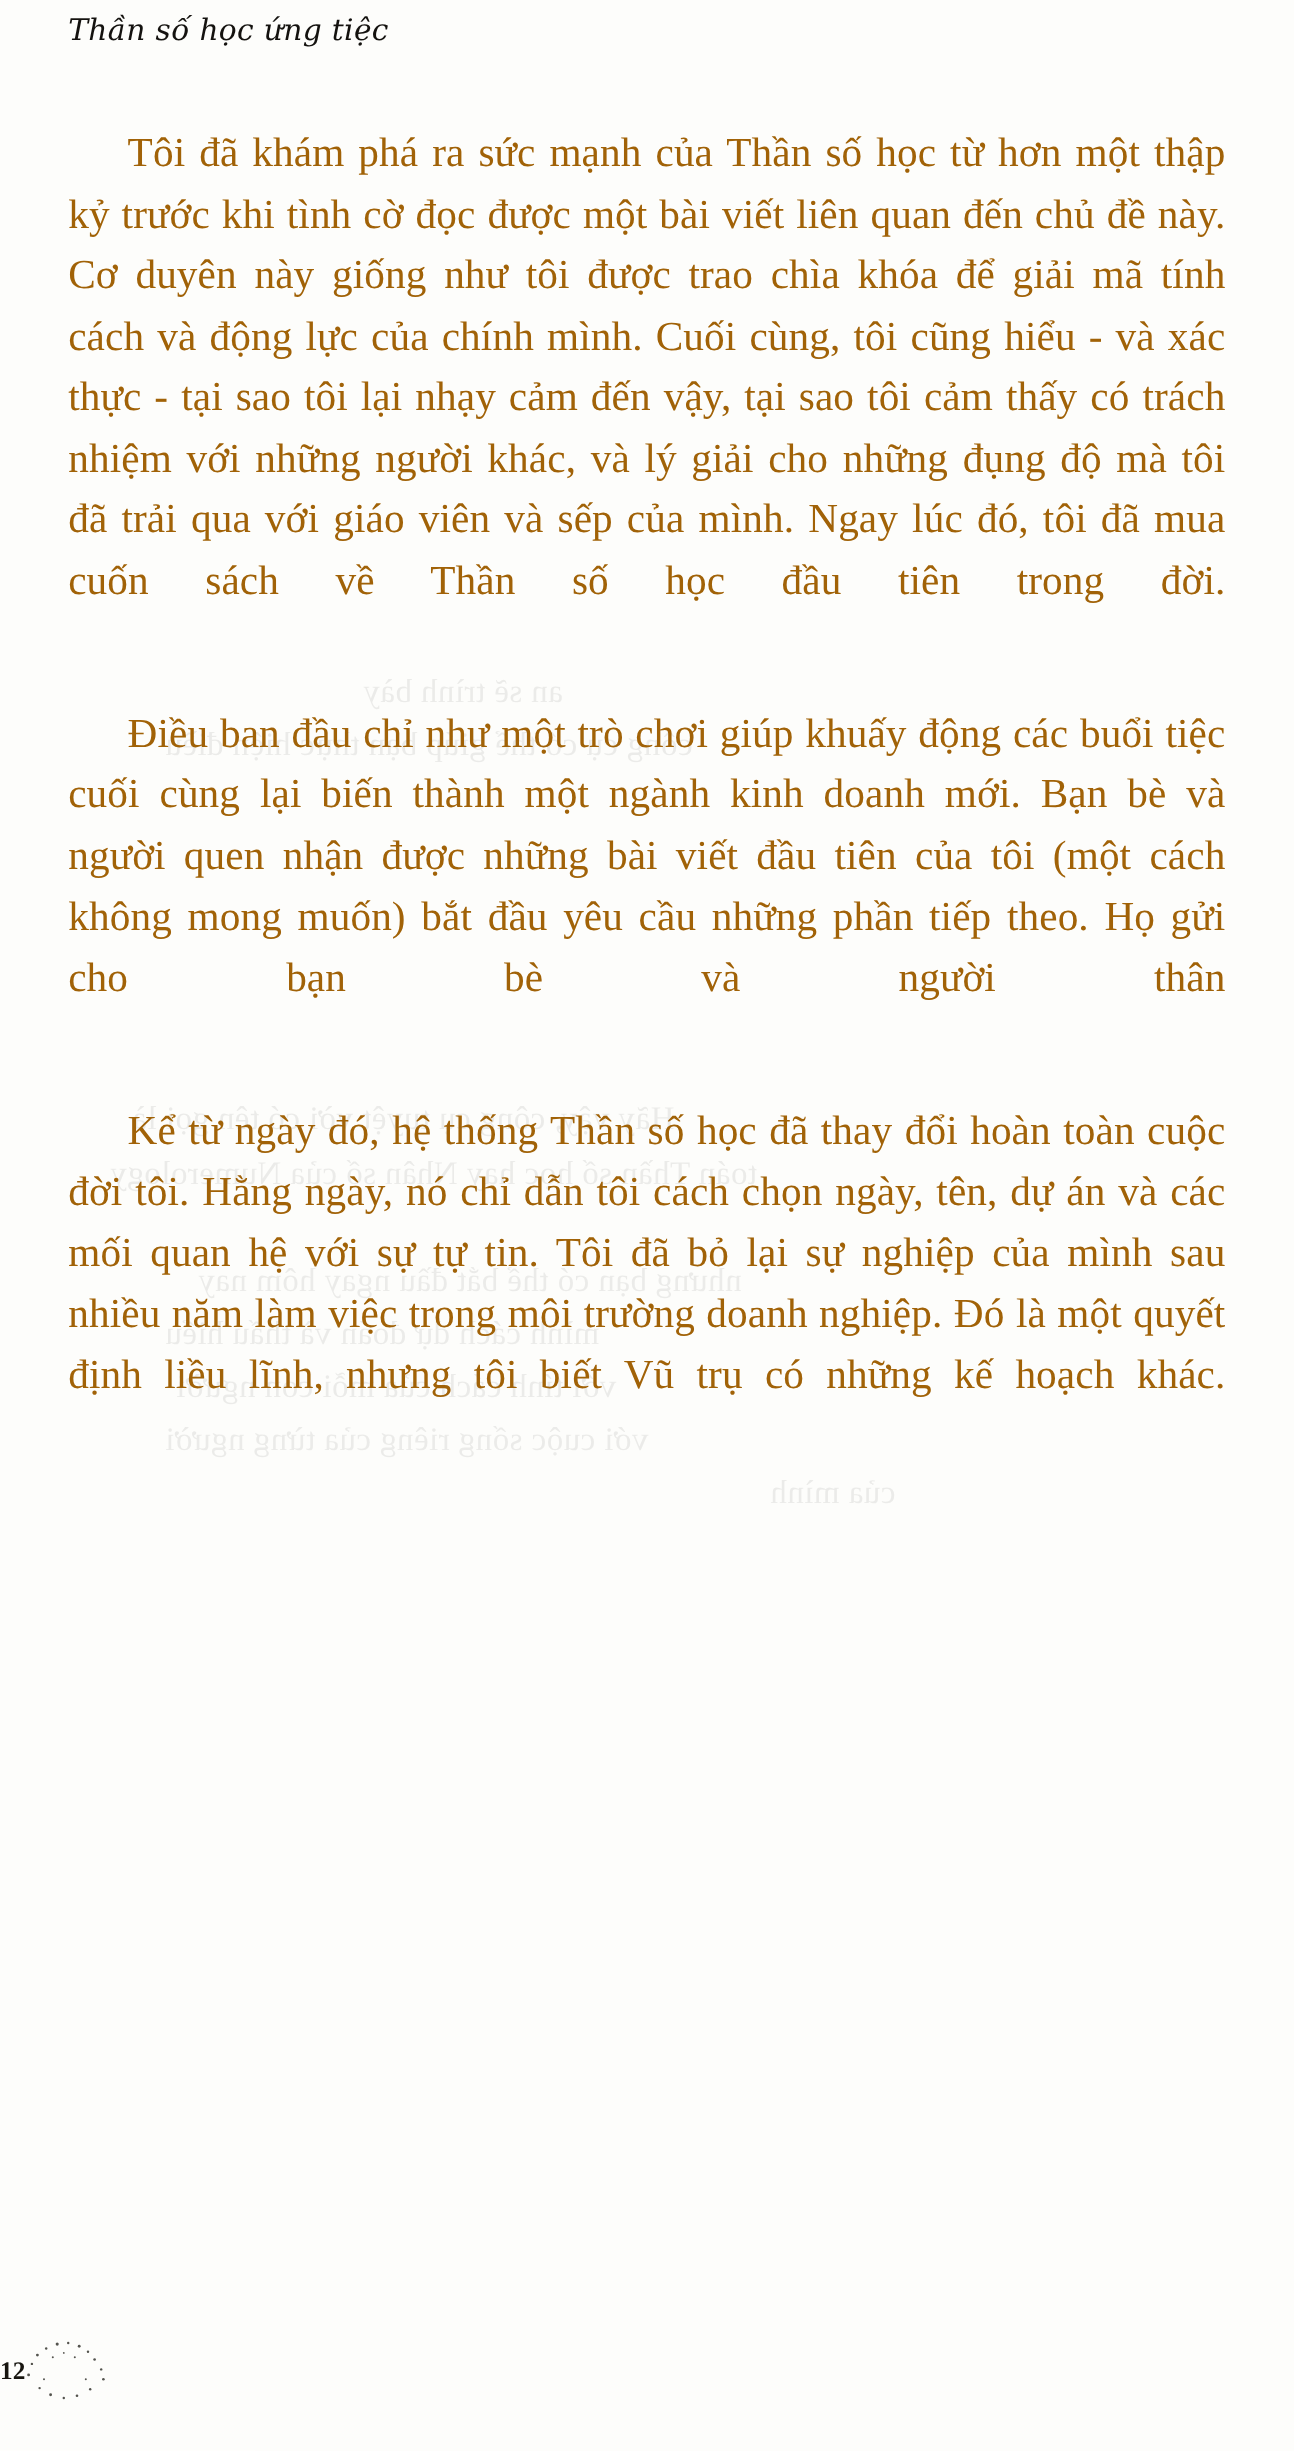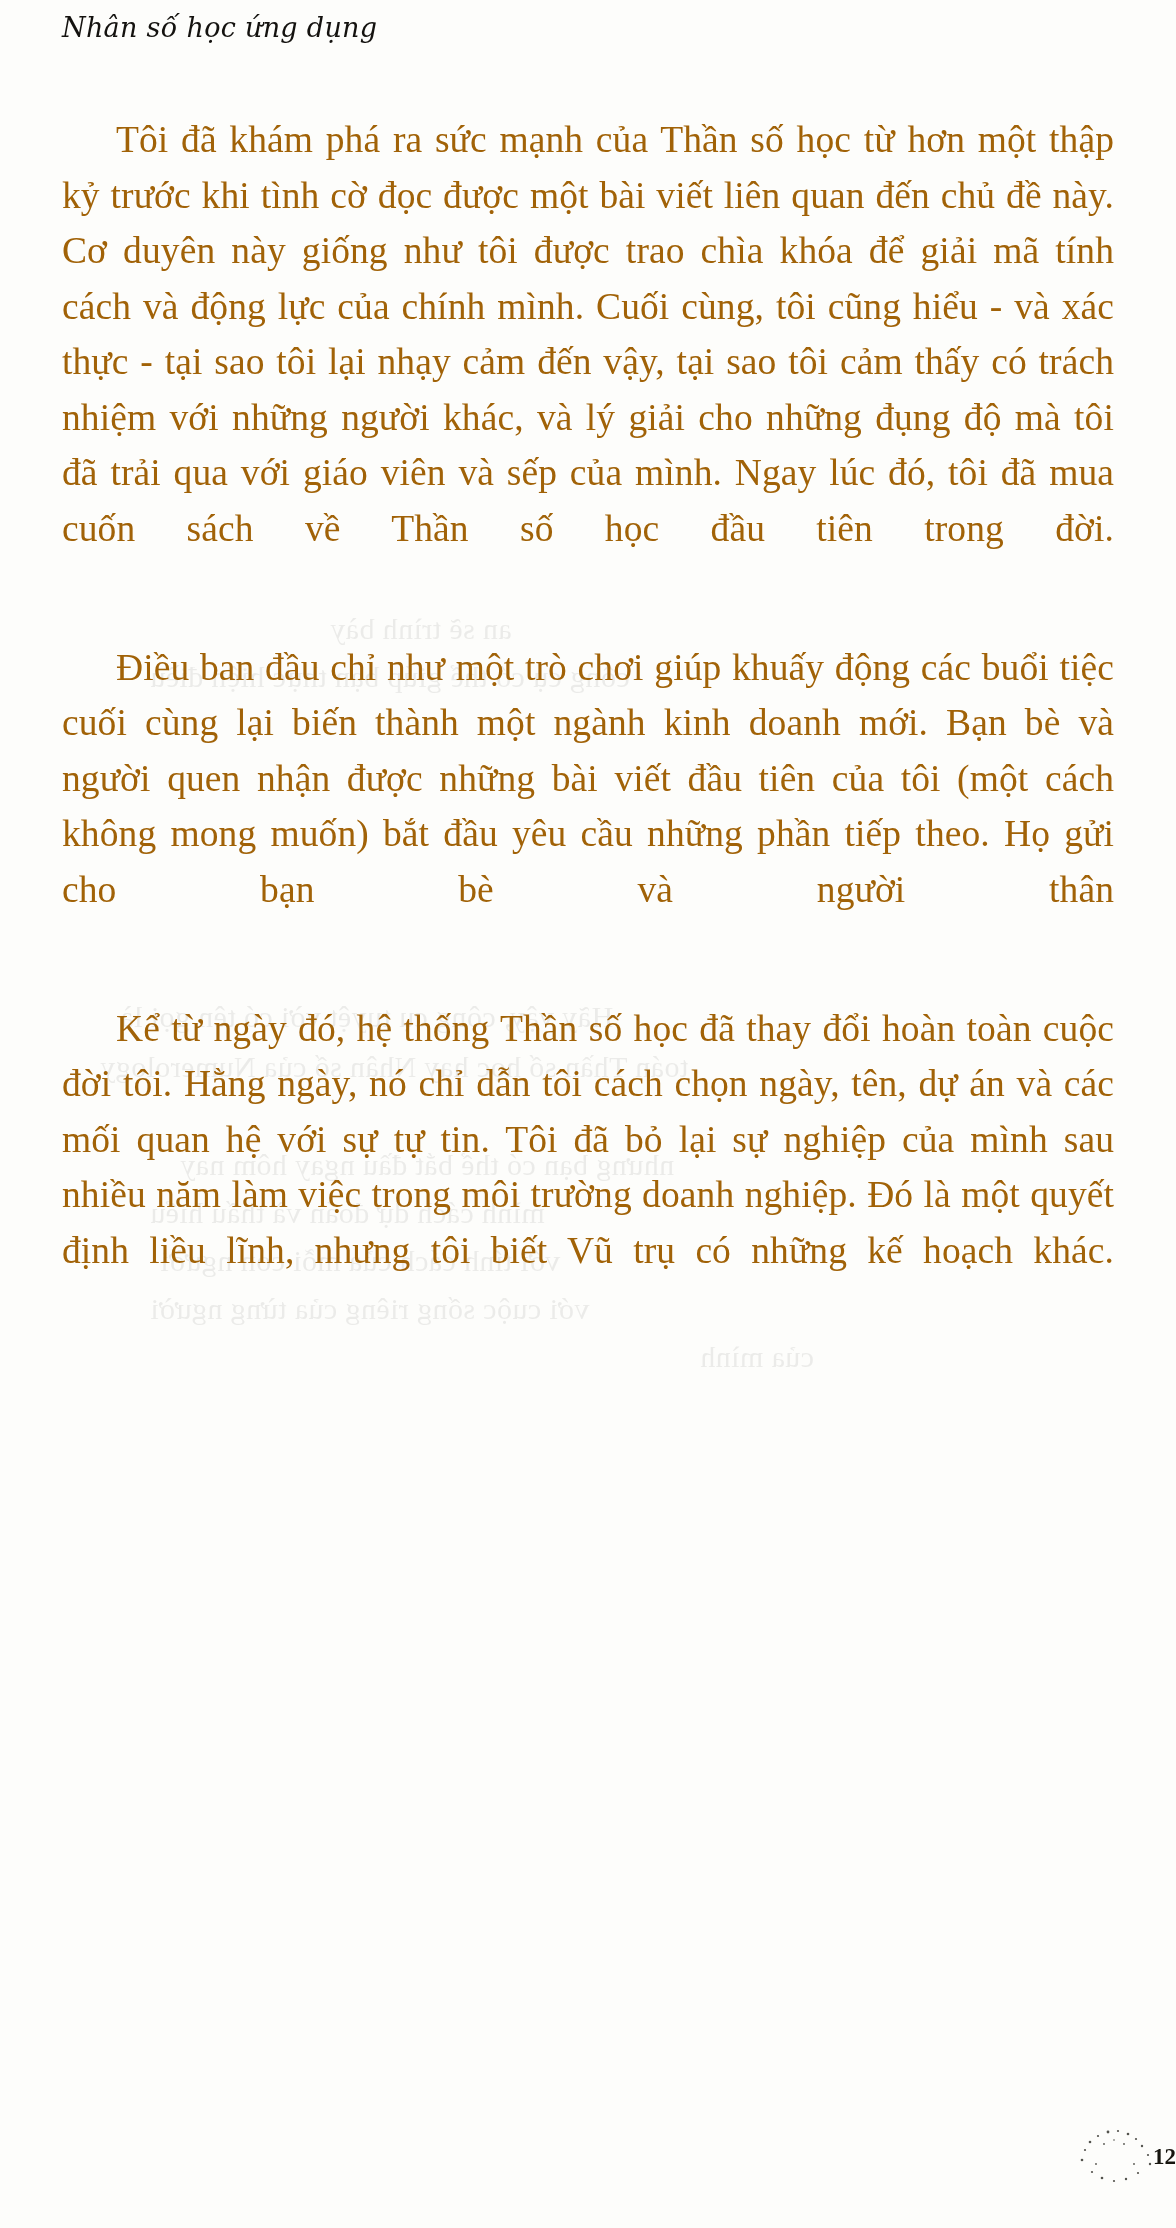--- a/index.html
+++ b/index.html
@@ -80,21 +80,21 @@
     content: "";
     display: inline-block;
     width: 100%;
   }
 
   .folio {
     position: absolute;
     left: 0;
     right: 0;
     bottom: 34px;
-    text-align: right;
+    text-align: left;
   }
   .folio-ornament {
     position: relative;
     display: inline-block;
     width: 120px;
     height: 70px;
   }
   .folio-num {
     position: absolute;
     left: 0;
@@ -121,21 +121,21 @@
     <div class="ghost-line" style="left:150px; top:660px;">công cụ có thể giúp bạn thực hiện điều</div>
     <div class="ghost-line" style="left:120px; top:1000px;">Hãy vậy, công cụ tuyệt vời có tên gọi là</div>
     <div class="ghost-line" style="left:100px; top:1050px;">toán Thần số học hay Nhân số của Numerology</div>
     <div class="ghost-line" style="left:180px; top:1148px;">nhưng bạn có thể bắt đầu ngay hôm nay</div>
     <div class="ghost-line" style="left:150px; top:1196px;">mình  cách  dự  đoán  và  thấu  hiểu</div>
     <div class="ghost-line" style="left:160px; top:1244px;">với  tính  cách  của  mỗi  con  người</div>
     <div class="ghost-line" style="left:150px; top:1292px;">với  cuộc sống  riêng  của  từng  người</div>
     <div class="ghost-line" style="left:700px; top:1340px;">của mình</div>
   </div>
 
-  <div class="running-head">Nhân số học ứng dụng</div>
+  <div class="running-head">Thần số học ứng tiệc</div>
 
   <div class="body-block">
     <p class="para">Tôi đã khám phá ra sức mạnh của Thần số học từ hơn một thập kỷ trước khi tình cờ đọc được một bài viết liên quan đến chủ đề này. Cơ duyên này giống như tôi được trao chìa khóa để giải mã tính cách và động lực của chính mình. Cuối cùng, tôi cũng hiểu - và xác thực - tại sao tôi lại nhạy cảm đến vậy, tại sao tôi cảm thấy có trách nhiệm với những người khác, và lý giải cho những đụng độ mà tôi đã trải qua với giáo viên và sếp của mình. Ngay lúc đó, tôi đã mua cuốn sách về Thần số học đầu tiên trong đời.</p>
     <p class="para">Điều ban đầu chỉ như một trò chơi giúp khuấy động các buổi tiệc cuối cùng lại biến thành một ngành kinh doanh mới. Bạn bè và người quen nhận được những bài viết đầu tiên của tôi (một cách không mong muốn) bắt đầu yêu cầu những phần tiếp theo. Họ gửi cho bạn bè và người thân</p>
     <p class="para">Kể từ ngày đó, hệ thống Thần số học đã thay đổi hoàn toàn cuộc đời tôi. Hằng ngày, nó chỉ dẫn tôi cách chọn ngày, tên, dự án và các mối quan hệ với sự tự tin. Tôi đã bỏ lại sự nghiệp của mình sau nhiều năm làm việc trong môi trường doanh nghiệp. Đó là một quyết định liều lĩnh, nhưng tôi biết Vũ trụ có những kế hoạch khác.</p>
   </div>
 
   <div class="folio">
     <span class="folio-ornament">
       <svg width="120" height="70" viewBox="0 0 120 70" aria-hidden="true">

